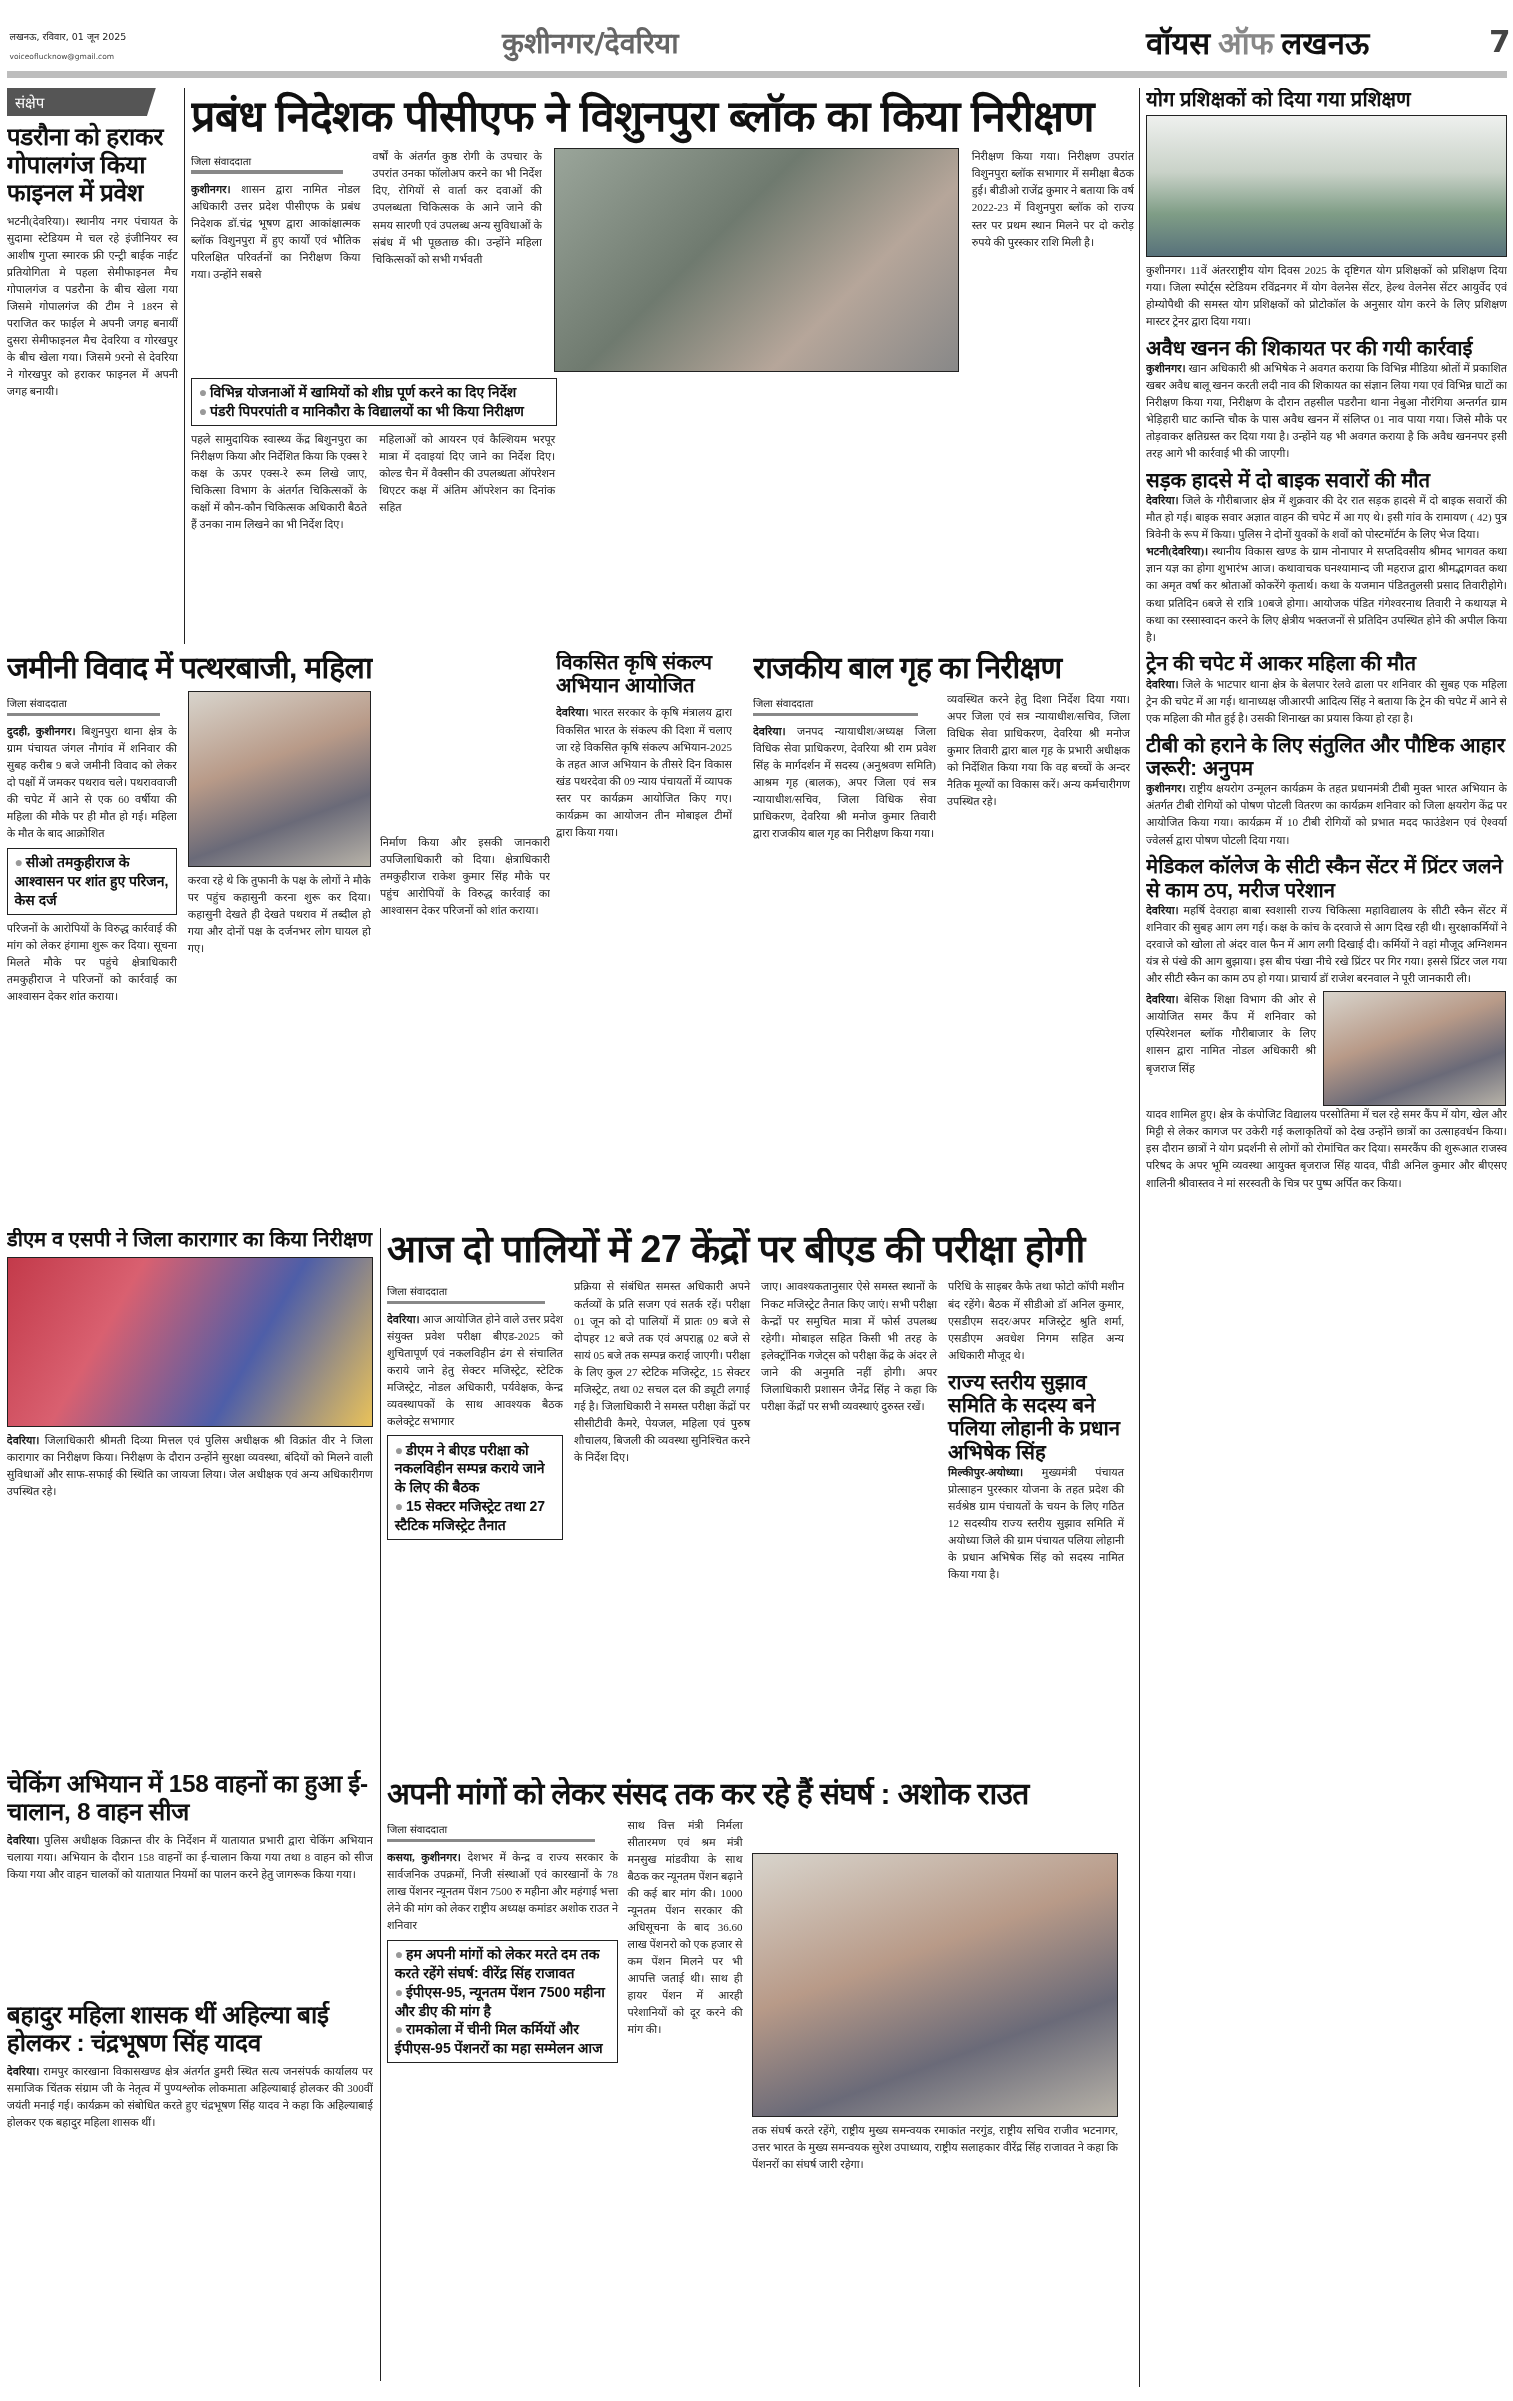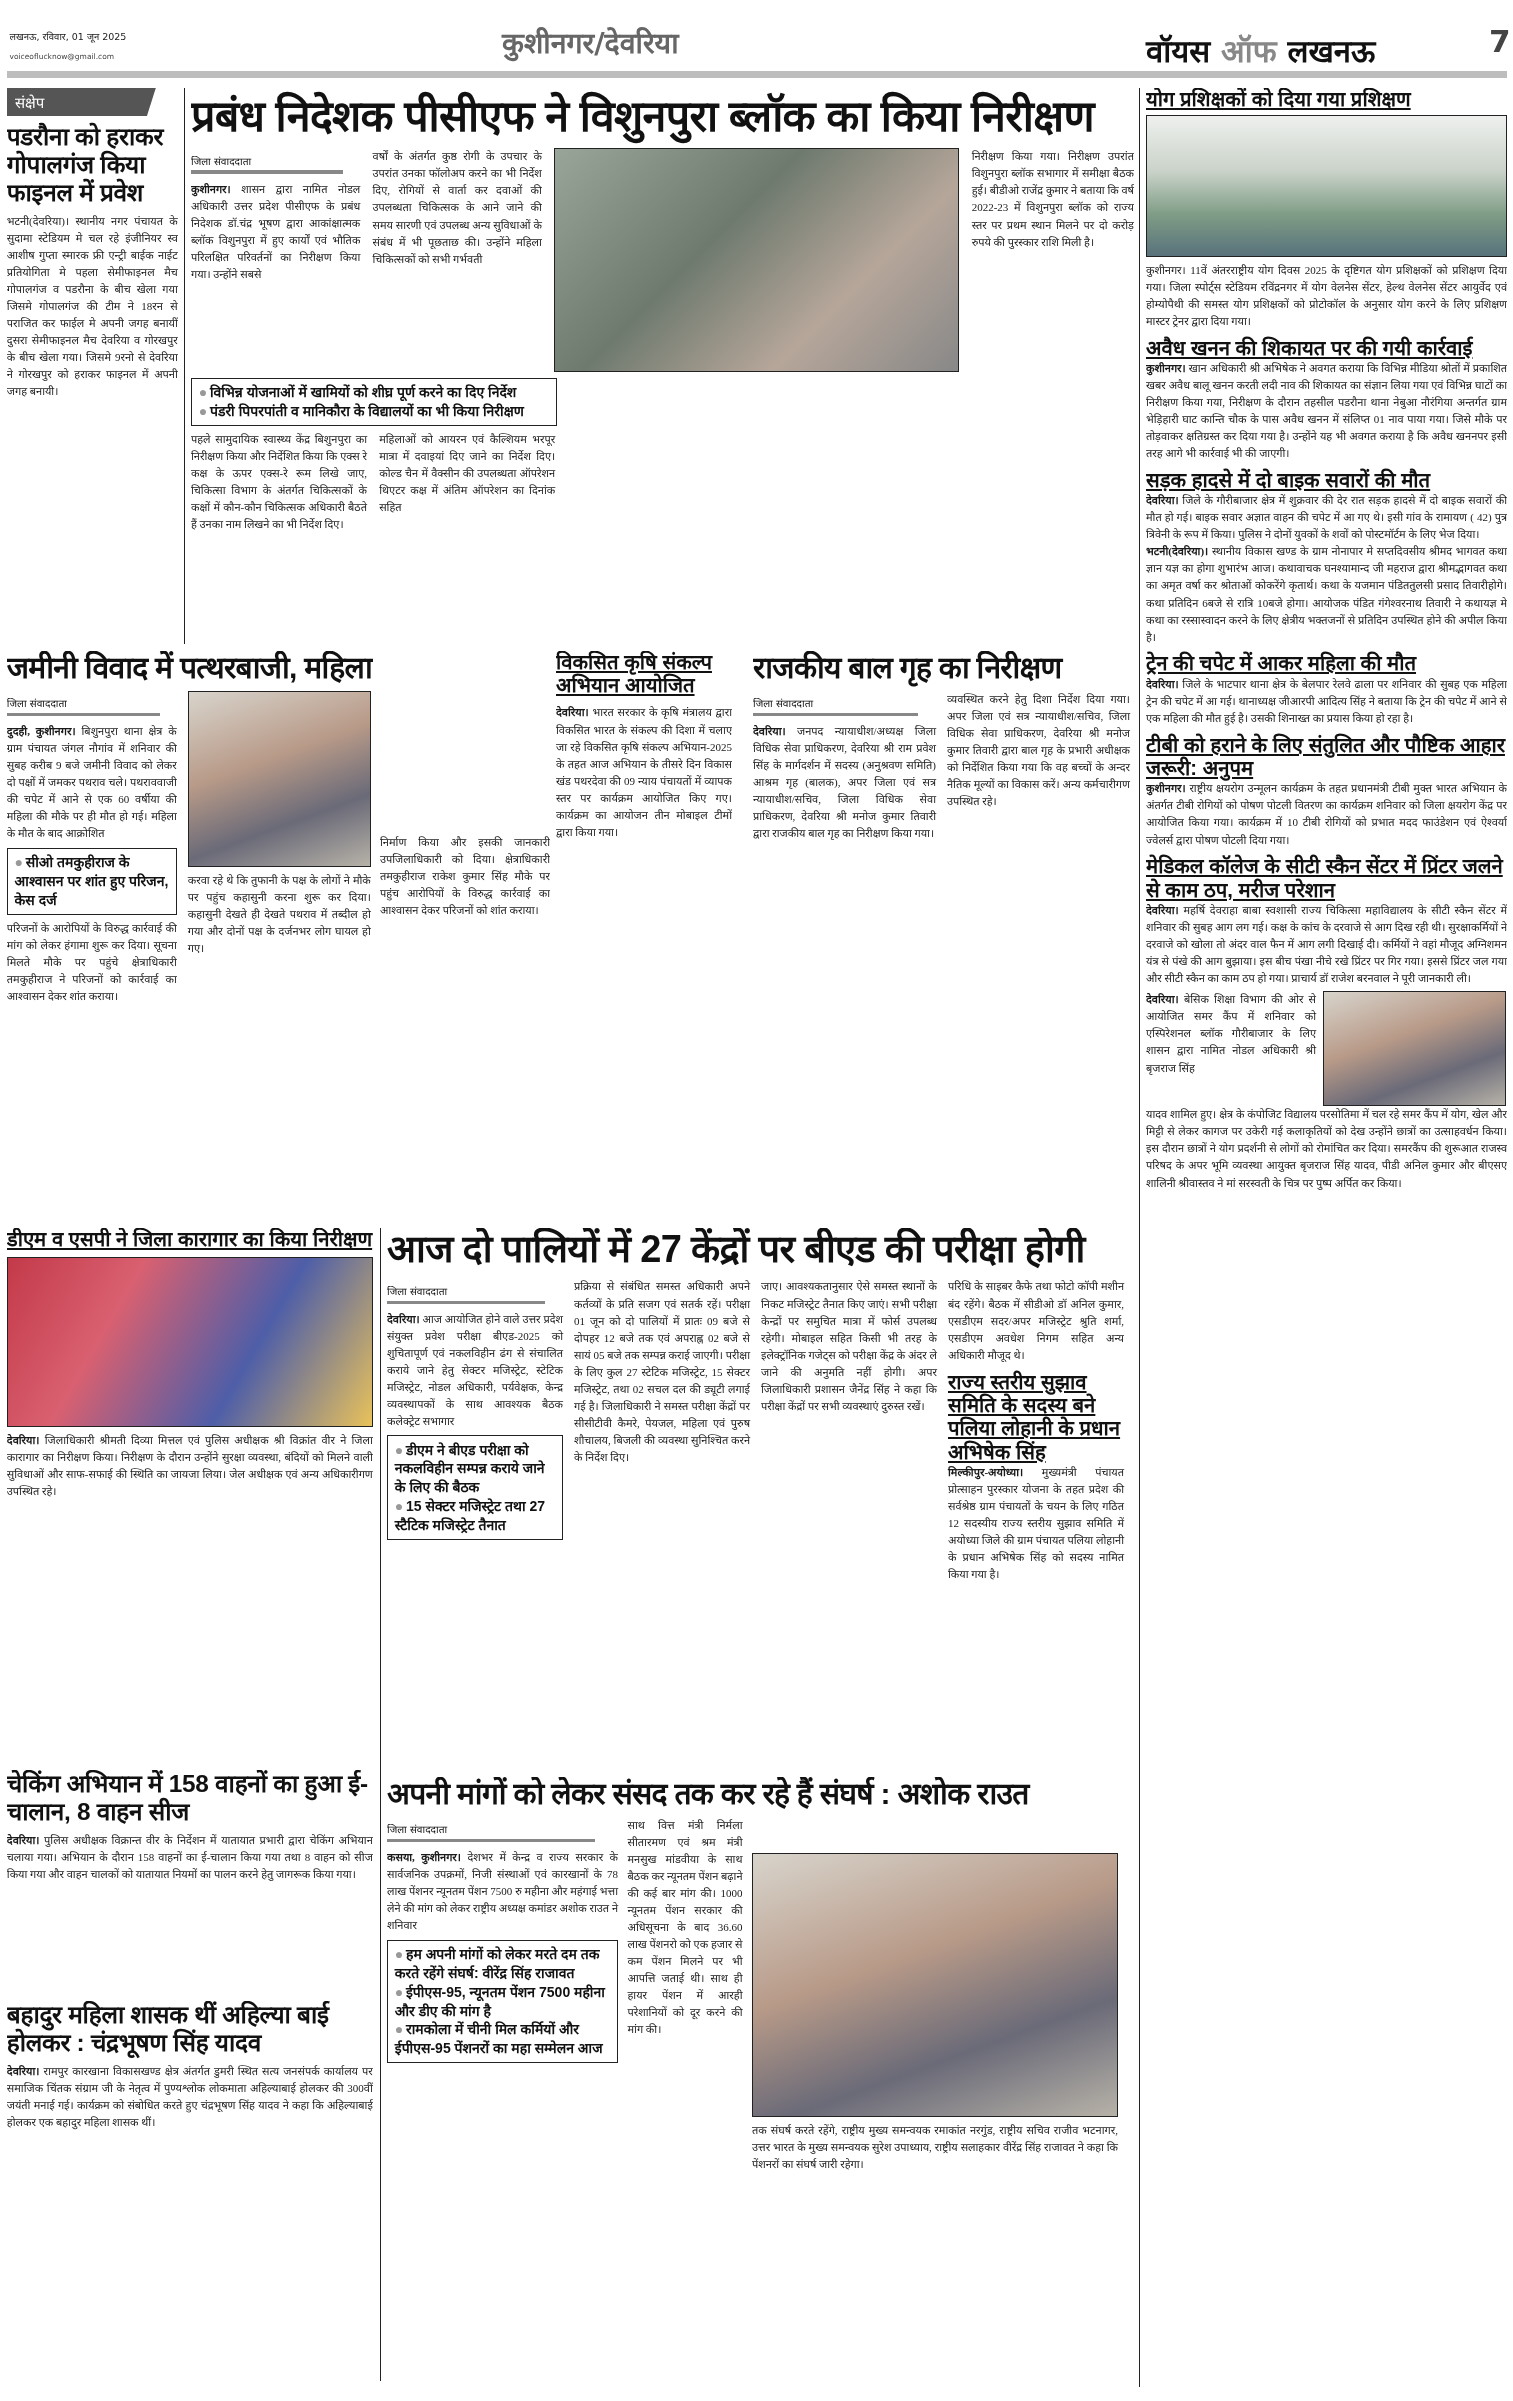--- a/index.html
+++ b/index.html
@@ -1,32 +1,32 @@
 <!DOCTYPE html>
 <html style="font-size:11px"><head>
 <meta charset="utf-8">
 <style>
   * { box-sizing: border-box; margin: 0; padding: 0; }
   body { width: 1514px; height: 2401px; background: #fff; font-family: "DejaVu Sans", sans-serif; color: #111; overflow: hidden; position: relative; }
   .masthead { position: absolute; left: 0; top: 0; width: 1432px; height: 68px; }
   .mh-date { position: absolute; left: 9.5px; top: 30px; font-size: 9.5px; color: #222; }
   .mh-email { position: absolute; left: 9.5px; top: 52px; font-size: 7.5px; color: #444; }
   .mh-section { position: absolute; left: 502px; top: 23px; font-size: 28.5px; font-weight: bold; color: #666; }
-  .mh-brand { position: absolute; left: 1146px; top: 29px; font-size: 31px; font-weight: bold; color: #111; }
+  .mh-brand { position: absolute; left: 1146px; top: 21px; font-size: 31px; font-weight: bold; color: #111; font-family: Liberation Serif, serif; }
   .mh-brand .grey { color: #888; }
   .mh-page { position: absolute; left: 1489px; top: 23px; font-size: 31px; font-weight: bold; color: #444; }
   .rule { position: absolute; left: 6.8px; top: 71px; width: 1500px; height: 6.8px; background: #bdbdbd; }
   .col-line { position: absolute; width: 1.4px; background: #222; }
   .col { position: absolute; overflow: hidden; }
   .brief-tag { background: #555; color: #fff; font-size: 15px; padding: 4.1px 8.1px; width: 149px; clip-path: polygon(0 0, 100% 0, 94% 100%, 0 100%); }
   h1, h2, h3 { font-family: "Liberation Sans", sans-serif; font-weight: bold; line-height: 1.15; color: #111; }
   .h-xl { font-size: 38px; letter-spacing: -0.7px; }
   .h-l { font-size: 30px; letter-spacing: -0.7px; }
   .h-m { font-size: 24.4px; letter-spacing: -0.3px; }
-  .h-s { font-size: 20.3px; text-decoration: underline; }
+  .h-s { font-size: 20.3px; }
   .byline { font-size: 10.2px; margin: 5.4px 0 2.7px; }
   .byline-bar { height: 3.4px; background: #888; width: 90%; margin-bottom: 6.8px; }
   .txt { font-family: "Liberation Serif", serif; font-size: 11px; line-height: 1.55; text-align: justify; color: #1a1a1a; }
   .txt b { font-weight: bold; }
   .photo { background: linear-gradient(135deg, #9aa59a 0%, #6f7a6f 40%, #b6a69a 70%, #888 100%); border: 1.4px solid #222; }
   .photo.warm { background: linear-gradient(160deg, #d8d4cc 0%, #b89a88 40%, #6a6a78 70%, #b7b2a8 100%); }
   .photo.red { background: linear-gradient(120deg, #c33a4a 0%, #d96070 30%, #4e5ea8 65%, #e9c25a 100%); }
   .photo.sky { background: linear-gradient(180deg, #eef0ee 0%, #c9d2c8 40%, #7f9d86 70%, #58727b 100%); }
   .callout { border: 1.4px solid #222; padding: 4.1px 6.8px; margin: 5.4px 0; }
   .callout li { list-style: none; font-family: "Liberation Sans", sans-serif; font-weight: bold; font-size: 14px; line-height: 1.35; }

